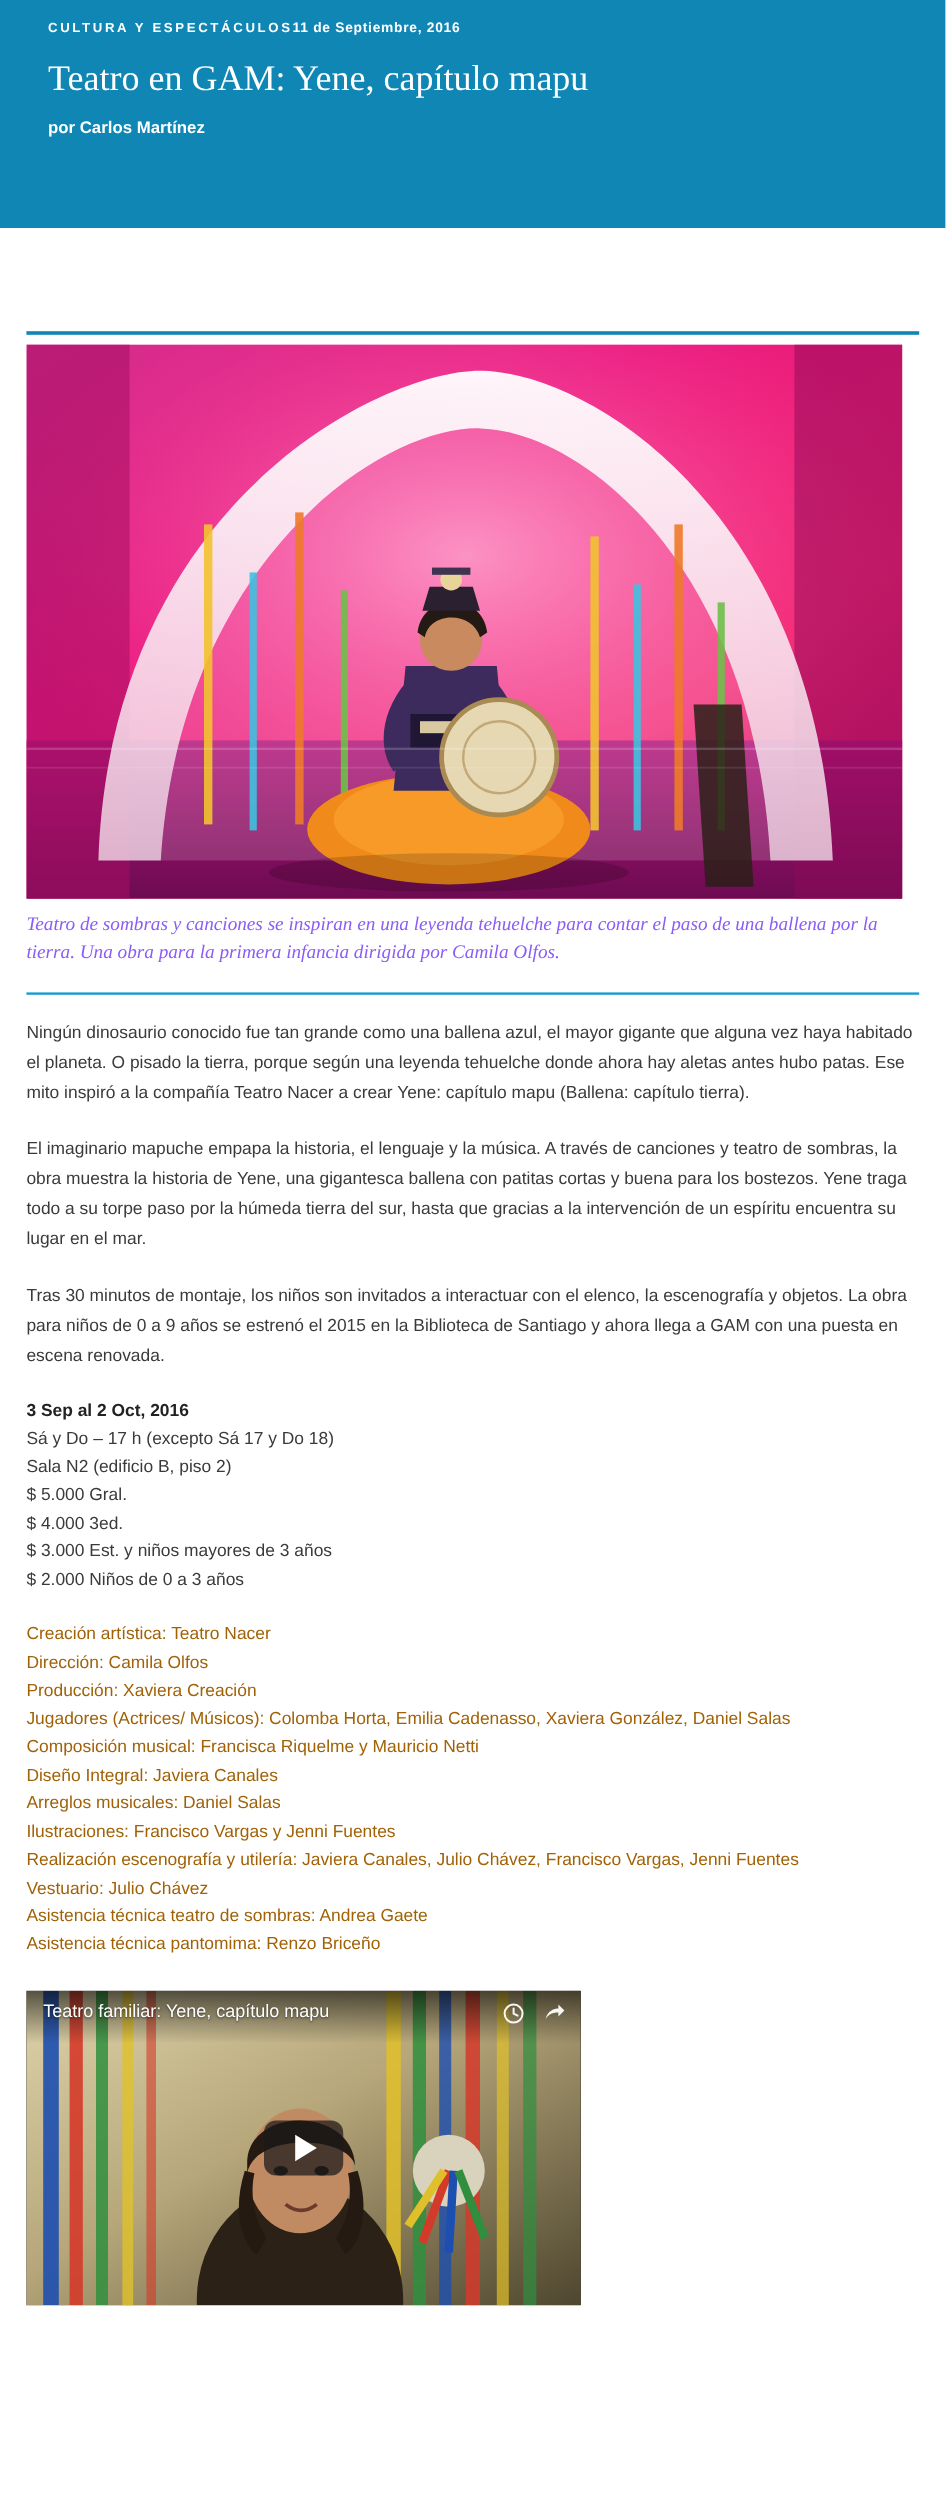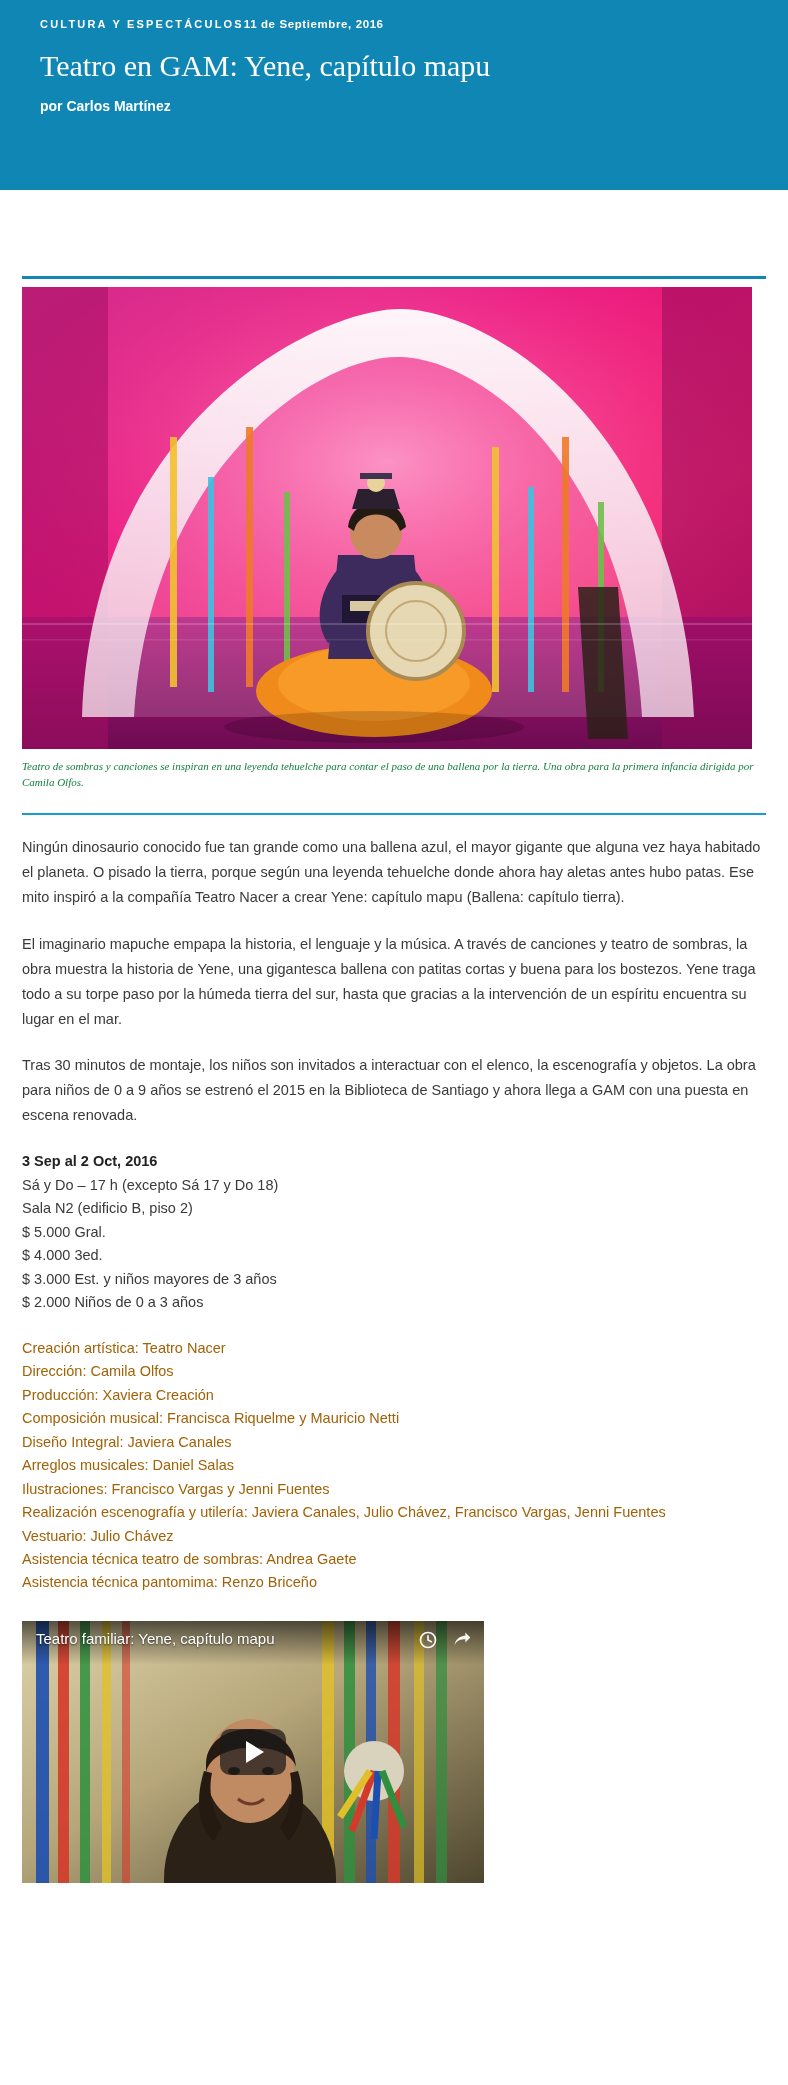--- a/index.html
+++ b/index.html
@@ -67,23 +67,23 @@
   }
   .photo {
     width: 730px;
     height: 462px;
     display: block;
     border: 0;
   }
   .caption {
     font-family: "Liberation Serif", serif;
     font-style: italic;
-    font-size: 11px;
+    font-size: 16px;
     line-height: 1.45;
-    color: #15803d;
+    color: #8b5cf6;
     margin: 10px 0 0 0;
   }
 
   .rule {
     border: 0;
     border-top: 2px solid #1b9ccf;
     margin: 22px 0 20px 0;
   }
 
   p.body-text {
@@ -265,20 +265,21 @@
     <div>$ 5.000 Gral.</div>
     <div>$ 4.000 3ed.</div>
     <div>$ 3.000 Est. y niños mayores de 3 años</div>
     <div>$ 2.000 Niños de 0 a 3 años</div>
   </div>
 
   <div class="credits">
     <div>Creación artística: Teatro Nacer</div>
     <div>Dirección: Camila Olfos</div>
     <div>Producción: Xaviera Creación</div>
+    <div>Jugadores (Actrices/ Músicos): Colomba Horta, Emilia Cadenasso, Xaviera González, Daniel Salas</div>
     <div>Composición musical: Francisca Riquelme y Mauricio Netti</div>
     <div>Diseño Integral: Javiera Canales</div>
     <div>Arreglos musicales: Daniel Salas</div>
     <div>Ilustraciones: Francisco Vargas y Jenni Fuentes</div>
     <div>Realización escenografía y utilería: Javiera Canales, Julio Chávez, Francisco Vargas, Jenni Fuentes</div>
     <div>Vestuario: Julio Chávez</div>
     <div>Asistencia técnica teatro de sombras: Andrea Gaete</div>
     <div>Asistencia técnica pantomima: Renzo Briceño</div>
   </div>
 

